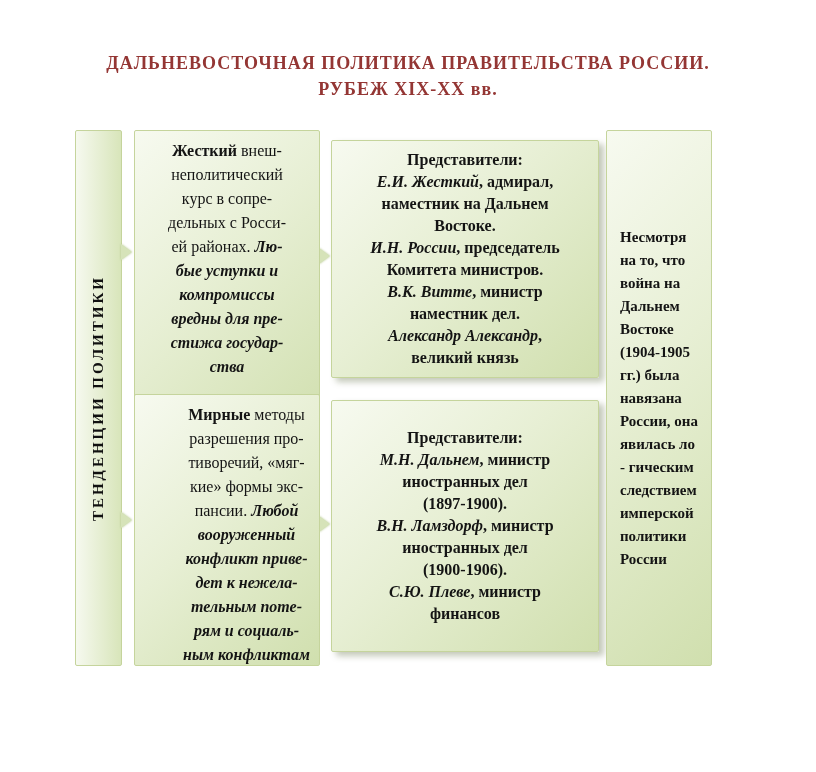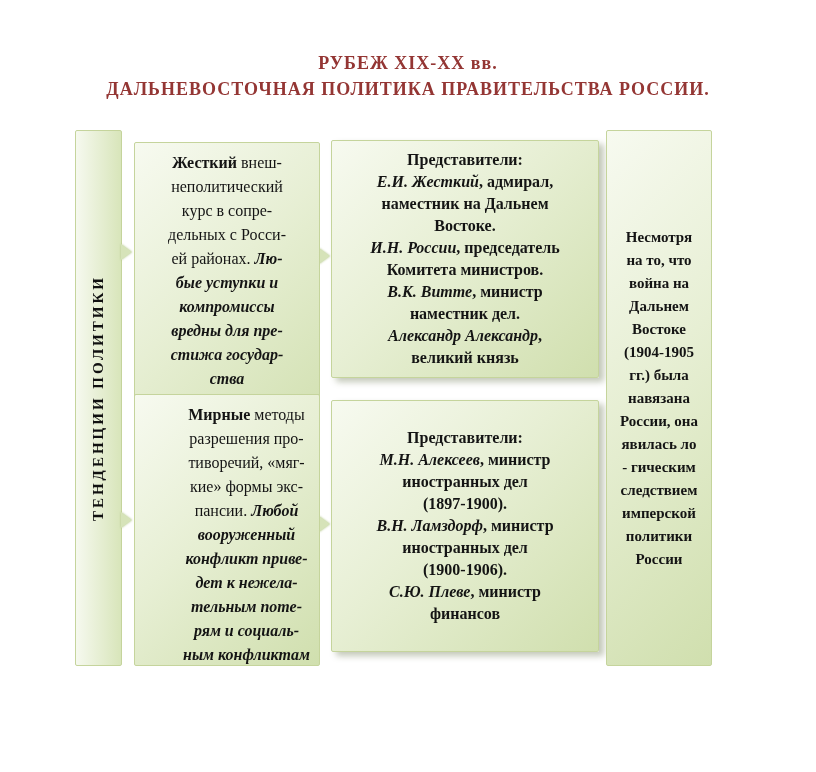--- a/index.html
+++ b/index.html
@@ -25,34 +25,34 @@
   }
   .vtext {
     writing-mode:vertical-rl; transform:rotate(180deg);
     font-weight:bold; font-size:15px; letter-spacing:3px; white-space:nowrap; color:#101010;
   }
   .inner { white-space:pre-line; }
   .tend {
     left:134px; width:186px; padding:8px 8px; text-align:center;
     font-size:16px; line-height:24px; font-weight:normal;
   }
-  .tend-hard  { top:130px; height:308px;margin-top:12px; }
+  .tend-hard  { top:130px; height:308px; }
   .tend-peace { top:394px; height:272px;padding-left:47px; }
   .rep {
     left:331px; width:268px; display:flex; align-items:center; justify-content:center;
     text-align:center; font-size:16px; line-height:22px; font-weight:bold;
     box-shadow:5px 4px 6px rgba(108,120,82,0.40);
   }
   .rep-hard  { top:140px; height:238px; }
   .rep-peace { top:400px; height:252px; }
   .rep .inner { padding:0 8px; }
   .conclusion {
     left:606px; top:130px; width:106px; height:536px;
     display:flex; align-items:center; justify-content:center;
-    text-align:center; font-weight:bold; font-size:15px; line-height:23px;
+    font-weight:bold; font-size:15px; line-height:23px;
   }
   .conclusion .inner { padding:0 4px; }
   .b  { font-weight:bold; }
   .bi { font-weight:bold; font-style:italic; }
   .n  { font-weight:normal; }
   .arrow {
     position:absolute; width:0; height:0;
     border-top:8px solid transparent; border-bottom:8px solid transparent;
     border-left:11px solid #d6e3b9;
     filter:drop-shadow(0 0 1px #b3c78a);
@@ -61,22 +61,22 @@
   .a2 { left:319px; top:248px; }
   .a3 { left:121px; top:512px; }
   .a4 { left:319px; top:516px; }
 </style>
 </head>
 <body>
 
 <div class="canvas">
 
   <div class="title">
+    <div>ДАЛЬНЕВОСТОЧНАЯ ПОЛИТИКА ПРАВИТЕЛЬСТВА РОССИИ.</div>
     <div>РУБЕЖ XIX-XX вв.</div>
-    <div>ДАЛЬНЕВОСТОЧНАЯ ПОЛИТИКА ПРАВИТЕЛЬСТВА РОССИИ.</div>
   </div>
 
   <div class="box sidebar">
     <div class="vtext">ТЕНДЕНЦИИ ПОЛИТИКИ</div>
   </div>
 
   <div class="arrow a1"></div>
   <div class="arrow a2"></div>
   <div class="arrow a3"></div>
   <div class="arrow a4"></div>
@@ -116,21 +116,21 @@
 вооруженный
 конфликт приве-
 дет к нежела-
 тельным поте-
 рям и социаль-
 ным конфликтам</span></div>
     </div>
 
   <div class="box rep rep-peace">
       <div class="inner"><span class="b">Представители:
-</span><span class="bi">М.Н. Алексеев</span><span class="b">, министр
+</span><span class="bi">М.Н. Дальнем</span><span class="b">, министр
 иностранных дел
 (1897-1900).
 </span><span class="bi">В.Н. Ламздорф</span><span class="b">, министр
 иностранных дел
 (1900-1906).
 </span><span class="bi">С.Ю. Плеве</span><span class="b">, министр
 финансов</span></div>
     </div>
 
   <div class="box conclusion">

